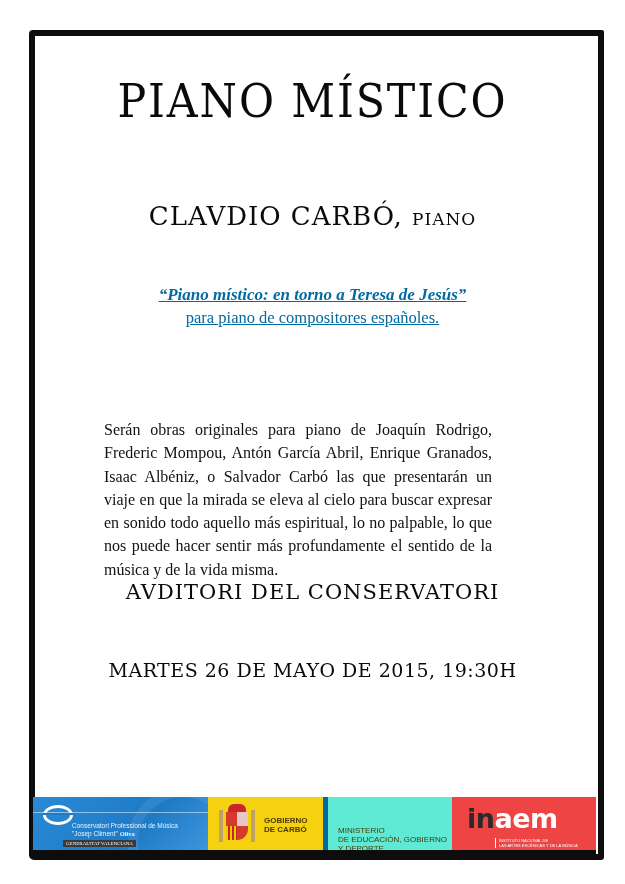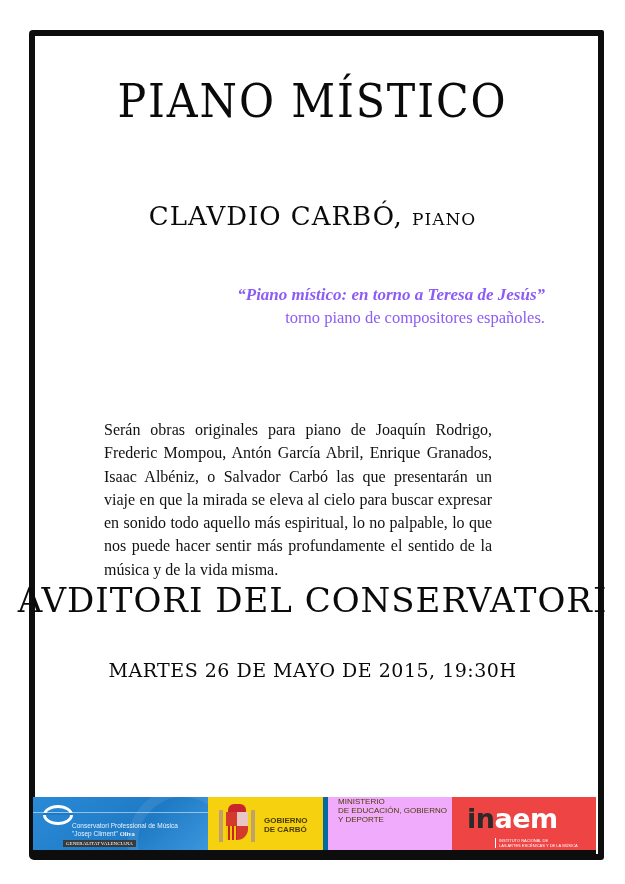--- a/index.html
+++ b/index.html
@@ -6,26 +6,26 @@
   body { width:625px; height:884px; position:relative; overflow:hidden; font-family:"DejaVu Serif", serif; color:#111; }
 
   .frame { position:absolute; left:29px; top:30px; width:563px; height:818px; border:6px solid #0d0d0d; border-radius:4px 2px 3px 5px; }
 
   .display { font-family:"DejaVu Serif", "Liberation Serif", serif; text-align:center; position:absolute; left:0; width:625px; color:#0a0a0a; }
 
   .title { top:74px; font-size:46px; letter-spacing:2px; font-weight:400; transform:scaleX(0.93); }
   .performer { top:193px; font-size:26px; letter-spacing:1px;margin-top:8px; }
   .performer .role { font-size:17px; letter-spacing:1px; }
 
-  .intro { position:absolute; left:80px; width:465px; top:283px; text-align:right; font-family:"Liberation Serif", serif; font-size:16.5px; line-height:23px; color:#8b5cf6; }
+  .intro { position:absolute; left:80px; width:465px; top:283px; text-align:center; font-family:"Liberation Serif", serif; font-size:16.5px; line-height:23px; color:#0369a1;text-decoration:underline; }
   .intro .quote { font-style:italic; font-weight:bold; font-size:17px; }
 
   .body-text { position:absolute; left:104px; width:388px; top:378px; text-align:justify; text-align-last:left; font-family:"Liberation Serif", serif; font-size:16px; line-height:23.3px; color:#111;margin-top:40px; }
 
-  .venue { top:580px; font-size:34px; letter-spacing:1px; }
+  .venue { top:580px; font-size:21px; letter-spacing:1px; }
   .date { top:659px; font-size:19px; letter-spacing:0.5px; }
 
   .footer { position:absolute; left:33px; top:797px; width:563px; height:56px; display:flex; }
   .logo-conserv { width:175px; background:linear-gradient(135deg,#2a8ad6 0%,#1f7ac5 60%,#3d97de 100%); position:relative; overflow:hidden; }
   .logo-conserv .ring { position:absolute; left:10px; top:8px; width:24px; height:14px; border:3px solid #fff; border-radius:50%; }
   .logo-conserv .ring::after { content:""; position:absolute; left:-3px; right:-3px; top:5px; height:2px; background:#1f7ac5; }
   .logo-conserv .hline { position:absolute; left:0; right:0; top:15px; height:1px; background:rgba(255,255,255,0.5); }
   .logo-conserv .name { position:absolute; left:39px; top:25px; font-family:"Liberation Sans", sans-serif; font-size:6.5px; color:#e8f2fb; line-height:8px; }
   .logo-conserv .name b { font-family:"Liberation Serif", serif; font-weight:bold; }
   .logo-conserv .gva { position:absolute; left:30px; top:43px; background:#3a3a3a; color:#fff; font-size:5px; padding:1px 3px; font-family:"Liberation Serif", serif; }
@@ -34,21 +34,21 @@
   .logo-gob { width:115px; background:#f6d10f; display:flex; align-items:center; border-right:5px solid #0369a1;font-weight:bold; }
   .shield { width:38px; height:42px; margin-left:10px; position:relative; }
   .shield .crown { position:absolute; left:10px; top:0; width:18px; height:8px; background:#c9252c; border-radius:6px 6px 0 0; }
   .shield .body { position:absolute; left:8px; top:8px; width:22px; height:28px; background:#d33a2c; border-radius:0 0 11px 11px; }
   .shield .body::before { content:""; position:absolute; left:11px; top:0; width:11px; height:14px; background:#e9c6c6; }
   .shield .body::after { content:""; position:absolute; left:0; top:14px; width:11px; height:14px; background:repeating-linear-gradient(90deg,#f3c600 0 2px,#c4262d 2px 4px); }
   .shield .pillar-l, .shield .pillar-r { position:absolute; top:6px; width:4px; height:32px; background:#bfa16a; }
   .shield .pillar-l { left:1px; } .shield .pillar-r { right:1px; }
   .gob-text { font-family:"Liberation Sans", sans-serif; font-size:8px; line-height:9px; color:#4a3b00; margin-left:8px; }
 
-  .logo-min { width:124px; background:#f0abfc; display:flex; align-items:flex-start; }
+  .logo-min { width:124px; background:#5eead4; display:flex; align-items:flex-end; }
   .min-text { font-family:"Liberation Sans", sans-serif; font-size:8px; line-height:9px; color:#4a3b00; margin-left:10px; }
 
   .logo-inaem { flex:1; background:#ef4444; position:relative; }
   .inaem-word { position:absolute; left:15px; top:6px; font-family:"DejaVu Sans", sans-serif; font-weight:bold; font-size:27px; color:#fff; letter-spacing:-0.5px; }
   .inaem-word .in { color:#2a2a2a; }
   .inaem-sub { position:absolute; left:43px; top:41px; font-family:"Liberation Sans", sans-serif; font-size:4px; line-height:5px; color:#fff; border-left:1px solid #fff; padding-left:3px; }
   .footer-edge { position:absolute; left:29px; top:850px; width:567px; height:5px; background:#0d0d0d; }
 </style>
 </head>
 <body>
@@ -57,21 +57,21 @@
 
 <div class="display title">PIANO MÍSTICO</div>
 
 <div class="display performer">
   <span>CLAVDIO CARBÓ,</span>
   <span class="role">PIANO</span>
 </div>
 
 <div class="intro">
   <div class="quote">“Piano místico: en torno a Teresa de Jesús”</div>
-  <div>torno piano de compositores españoles.</div>
+  <div>para piano de compositores españoles.</div>
 </div>
 
 <div class="body-text">Serán obras originales para piano de Joaquín Rodrigo, Frederic Mompou,  Antón García Abril, Enrique Granados, Isaac Albéniz, o Salvador Carbó las que presentarán un viaje en que la mirada se eleva al cielo para buscar expresar en sonido todo aquello más espiritual, lo no palpable, lo que nos puede hacer sentir más profundamente el sentido de la música y de la vida misma.</div>
 
 <div class="display venue">AVDITORI DEL CONSERVATORI</div>
 
 <div class="display date">MARTES 26 DE MAYO DE 2015, 19:30H</div>
 
 <div class="footer">
   <div class="logo-conserv">

